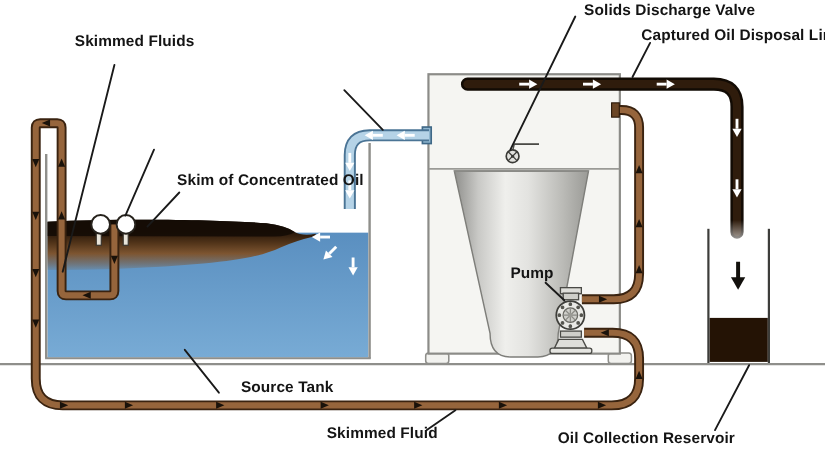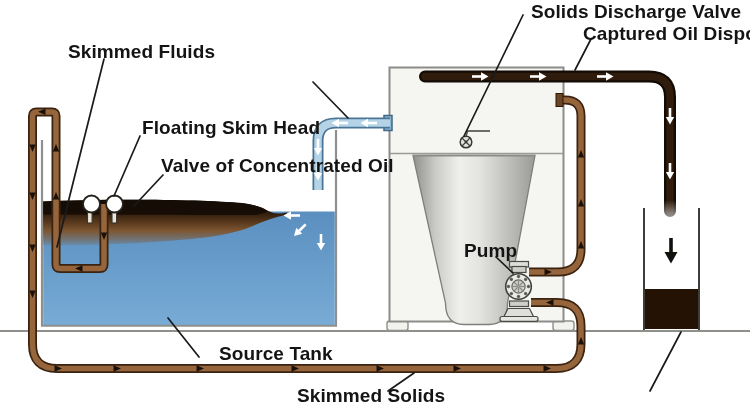--- a/index.html
+++ b/index.html
@@ -2,21 +2,21 @@
 <html><head>
 <meta charset="utf-8">
 <style>
   html,body{margin:0;padding:0;background:#fff;}
   #stage{
     position:relative;width:750px;height:414px;background:#ffffff;overflow:hidden;
     font-family:"Liberation Sans","DejaVu Sans",sans-serif;
   }
   #stage svg{position:absolute;left:0;top:0;}
   .label{
-    position:absolute;font-size:19px;font-weight:bold;color:#141414;
+    position:absolute;font-size:14px;font-weight:bold;color:#141414;
     white-space:nowrap;letter-spacing:.1px;line-height:1;
   }
 </style>
 </head>
 <body>
 
 <div id="stage">
 
   <svg width="750" height="414" viewBox="0 0 750 414">
     <defs>
@@ -211,21 +211,21 @@
       <line x1="163" y1="175" x2="134" y2="206"></line>
       <line x1="523" y1="15" x2="464" y2="136"></line>
       <line x1="591" y1="39" x2="575" y2="70"></line>
       <line x1="496" y1="257" x2="513" y2="273"></line>
       <line x1="199" y1="357" x2="168" y2="318"></line>
       <line x1="388" y1="391" x2="414" y2="373"></line>
       <line x1="650" y1="391" x2="681" y2="332"></line>
     </g>
   </svg>
 
-  <div class="label" style="left:68px;top:42px">Skimmed Fluids</div>
-  <div class="label" style="left:142px;top:118px">Floating Skim Head</div>
-  <div class="label" style="left:161px;top:156px">Valve of Concentrated Oil</div>
+  <div class="label" style="left:68px;top:30px">Skimmed Fluids</div>
+  <div class="label" style="left:161px;top:156px">Skim of Concentrated Oil</div>
   <div class="label" style="left:531px;top:2px">Solids Discharge Valve</div>
   <div class="label" style="left:583px;top:24px">Captured Oil Disposal Line</div>
   <div class="label" style="left:464px;top:241px">Pump</div>
   <div class="label" style="left:219px;top:344px">Source Tank</div>
-  <div class="label" style="left:297px;top:386px">Skimmed Solids</div>
+  <div class="label" style="left:297px;top:386px">Skimmed Fluid</div>
+  <div class="label" style="left:507px;top:391px">Oil Collection Reservoir</div>
 </div>
 
 </body></html>

